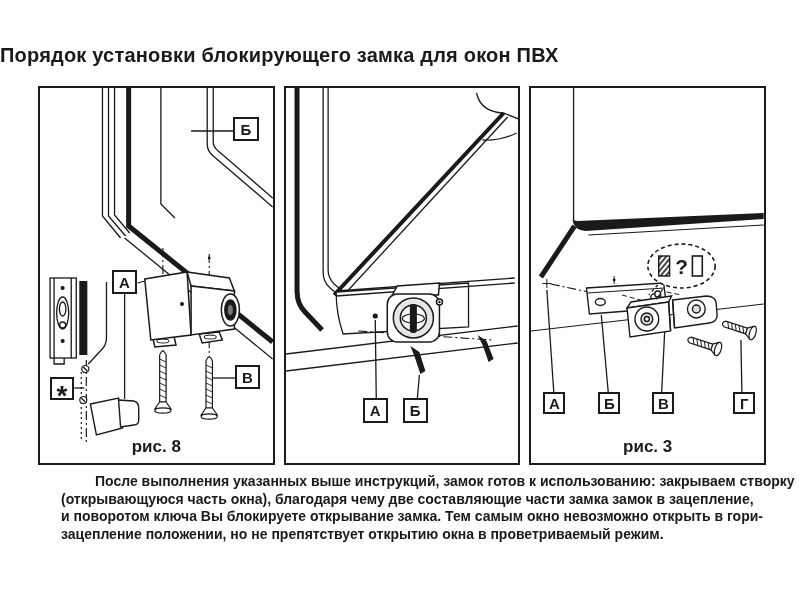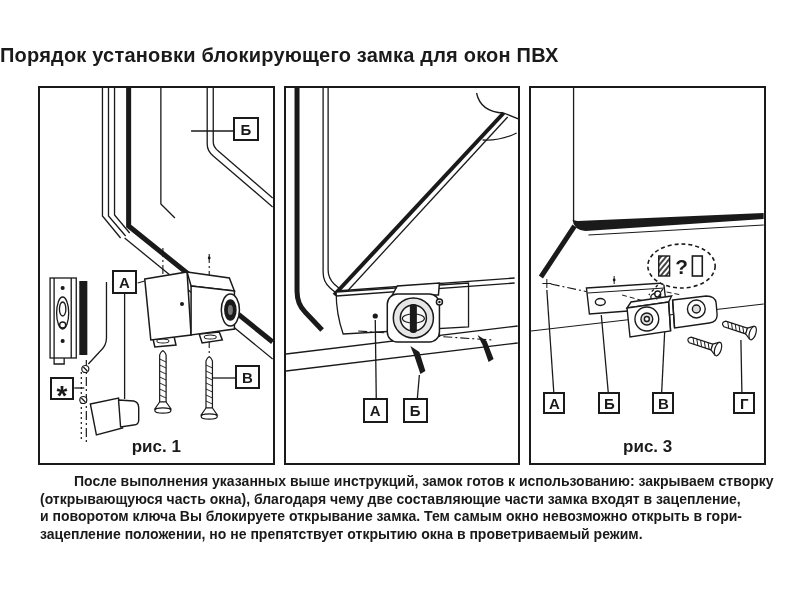--- a/index.html
+++ b/index.html
@@ -32,21 +32,21 @@
   }
   .star-glyph { font-size:28px; font-weight:bold; transform:translateY(7px); }
   .caption {
     position:absolute; bottom:6px; left:0; width:100%;
     text-align:center; font-weight:bold; font-size:17px;
   }
   .description {
     position:absolute; left:40px; top:473px; width:730px;
     font-size:14px; font-weight:bold; line-height:17.5px;
   }
-  .description .line { white-space:nowrap; }
+  .description .line { white-space:nowrap;margin-left:21px; }
   .description .line:first-child { text-indent:34px; }
   .dd { stroke-dasharray:9 3 2 3; }
   .dsh { stroke-dasharray:5 3; }
   .dot { stroke-dasharray:2 3; }
 </style>
 </head>
 <body>
 
 <div class="page-title">Порядок установки блокирующего замка для окон ПВХ</div>
 
@@ -140,21 +140,21 @@
     </div>
     <div class="tag" style="left:72px; top:182px; width:25px; height:24px;">
       <span>А</span>
     </div>
     <div class="tag" style="left:10px; top:289px; width:24px; height:23px;">
       <span class="star-glyph">*</span>
     </div>
     <div class="tag" style="left:195px; top:277px; width:25px; height:24px;">
       <span>В</span>
     </div>
-    <div class="caption">рис. 1</div>
+    <div class="caption">рис. 8</div>
   </div>
 
   <div class="panel">
     <svg class="art" viewBox="0 0 232 375" preserveAspectRatio="none">
 
       <g stroke="currentColor" fill="none">
         <path d="M11 0 V203 Q11 216 19 224 L36 242" stroke-width="5"></path>
         <path d="M37 0 V184 Q37 194 44 200 L51 206" stroke-width="1.3"></path>
         <path d="M42 0 V182 Q42 190 48 196 L55 202" stroke-width="1.3"></path>
         <path d="M48 207 L217 25" stroke-width="4"></path>
@@ -289,16 +289,16 @@
     <div class="tag" style="left:202px; top:304px; width:22px; height:22px;">
       <span>Г</span>
     </div>
     <div class="caption">рис. 3</div>
   </div>
 
 </div>
 
 <div class="description">
   <div class="line">После выполнения указанных выше инструкций, замок готов к использованию: закрываем створку</div>
-  <div class="line">(открывающуюся часть окна), благодаря чему две составляющие части замка входят в зацепление,</div>
+  <div class="line">(открывающуюся часть окна), благодаря чему две составляющие части замка замок в зацепление,</div>
   <div class="line">и поворотом ключа Вы блокируете открывание замка. Тем самым окно невозможно открыть в гори-</div>
   <div class="line">зацепление положении, но не препятствует открытию окна в проветриваемый режим.</div>
 </div>
 
 </body></html>

